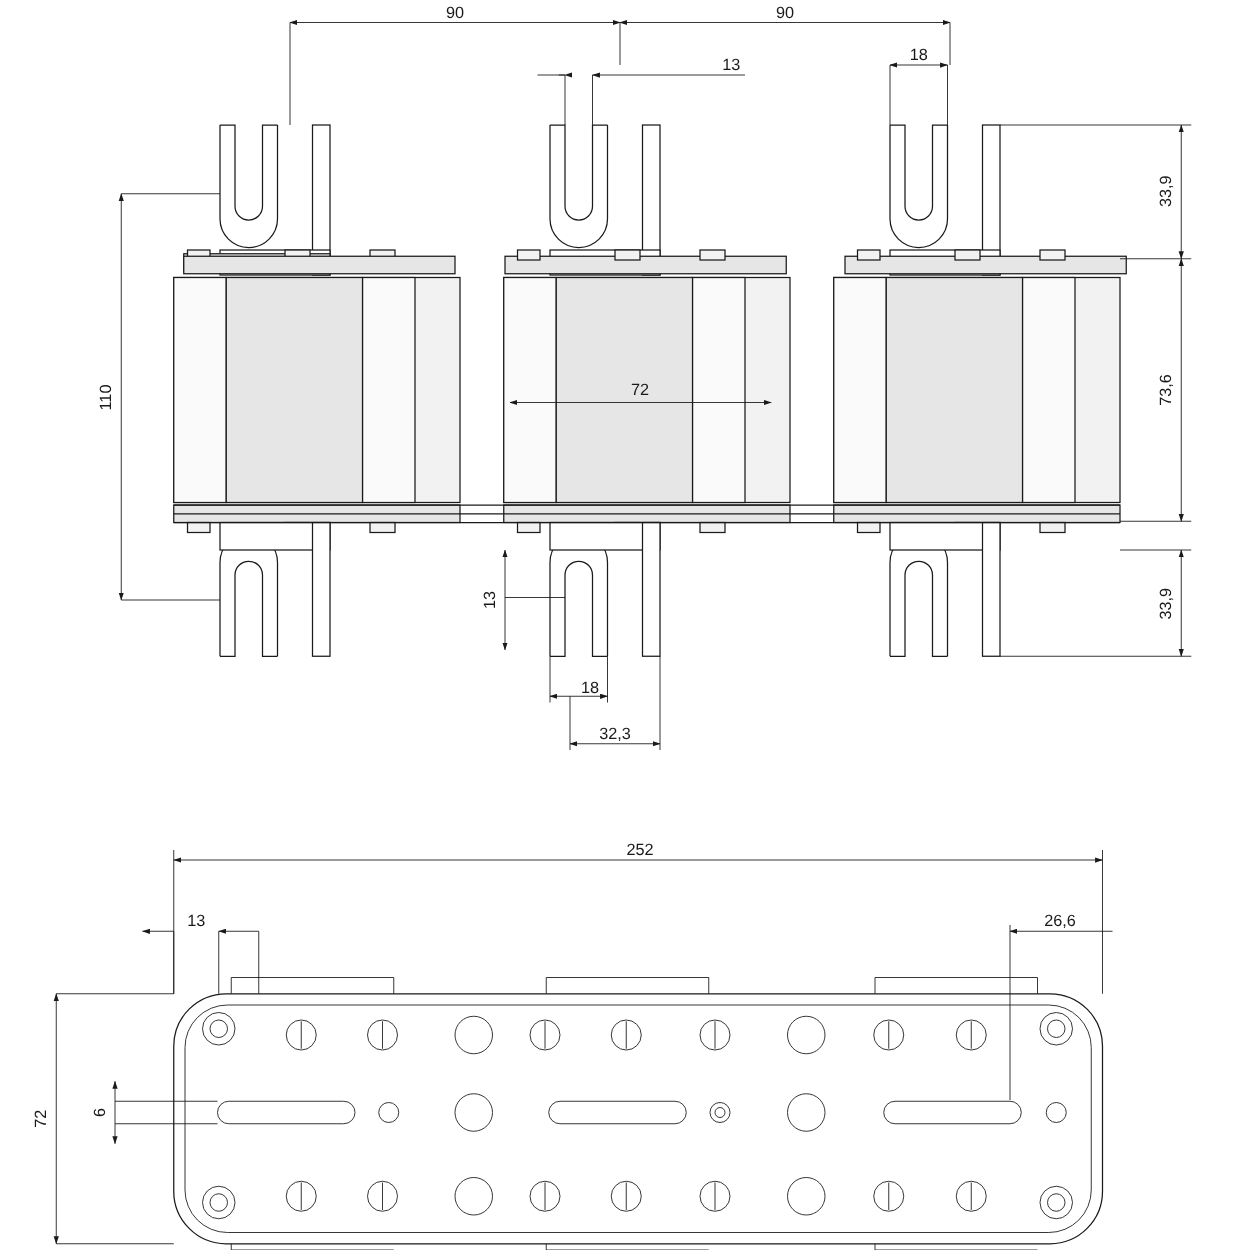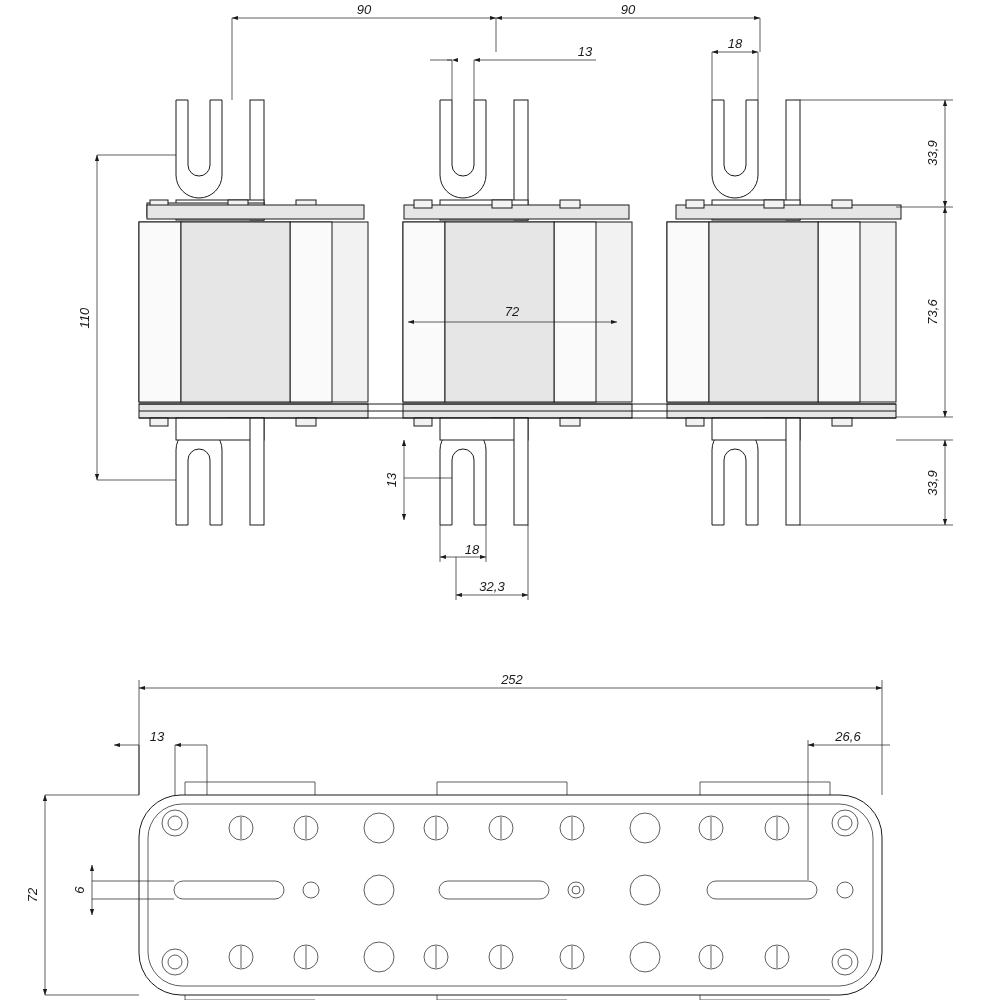--- a/index.html
+++ b/index.html
@@ -11,21 +11,20 @@
     width: 1000px;
     height: 1000px;
     font-family: "Liberation Sans", sans-serif;
     color: #1a1a1a;
     overflow: hidden;
   }
   #stage {
     position: relative;
     width: 1000px;
     height: 892px;
-    font-style: italic;
   }
   svg#drawing {
     position: absolute;
     left: 0;
     top: 0;
     width: 1000px;
     height: 1000px;
   }
   .dimtext {
     font-family: "Liberation Sans", sans-serif;

